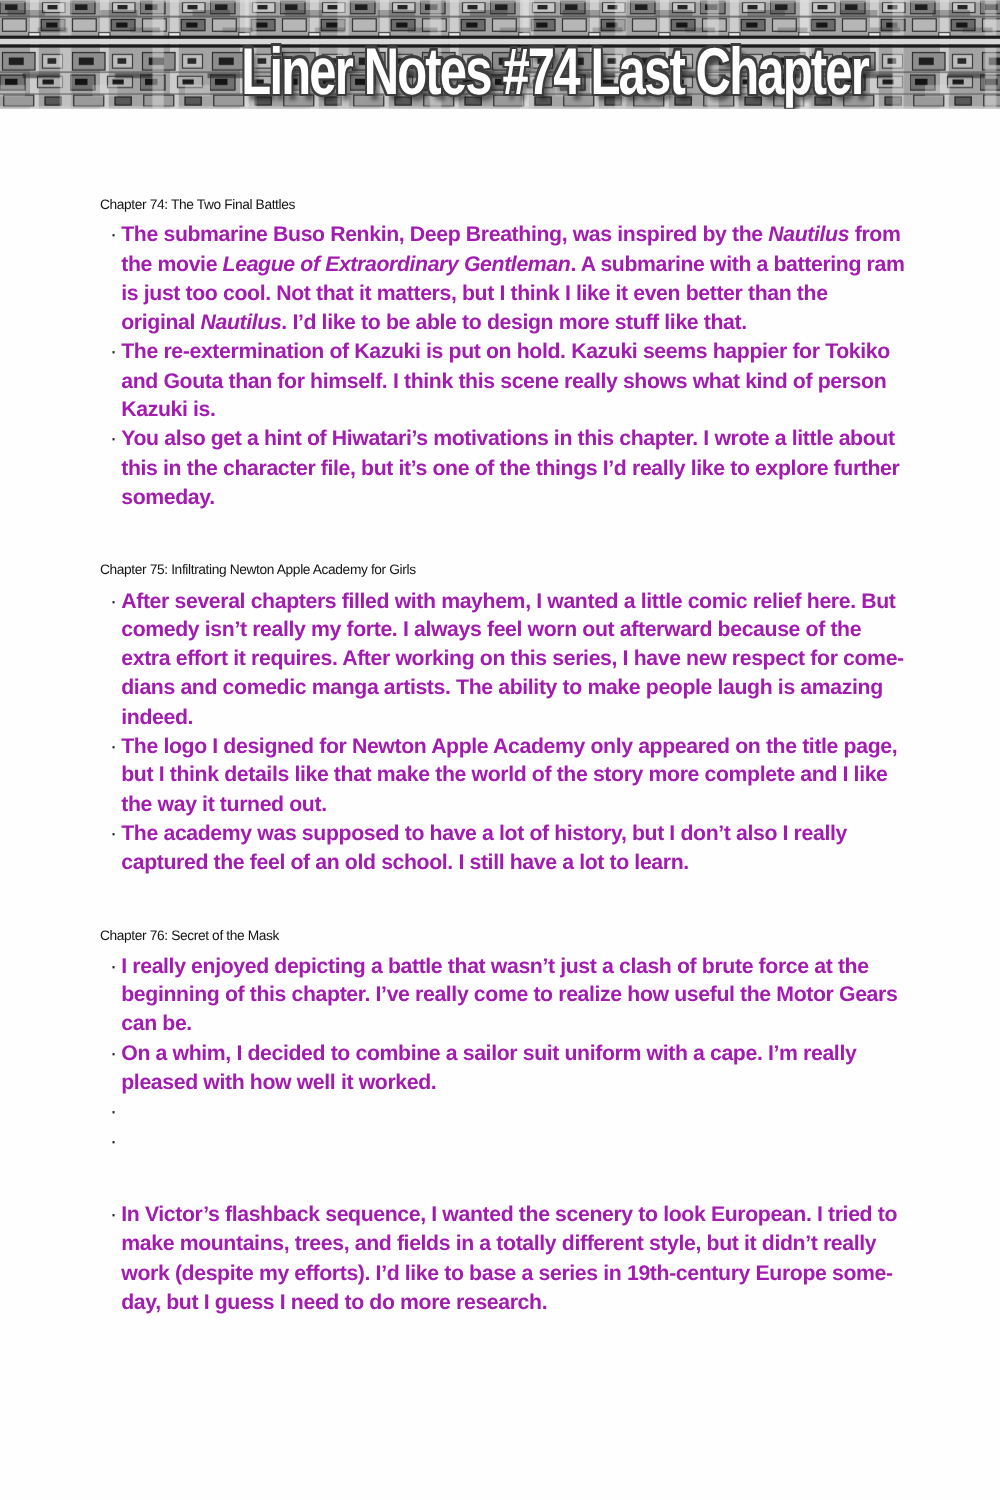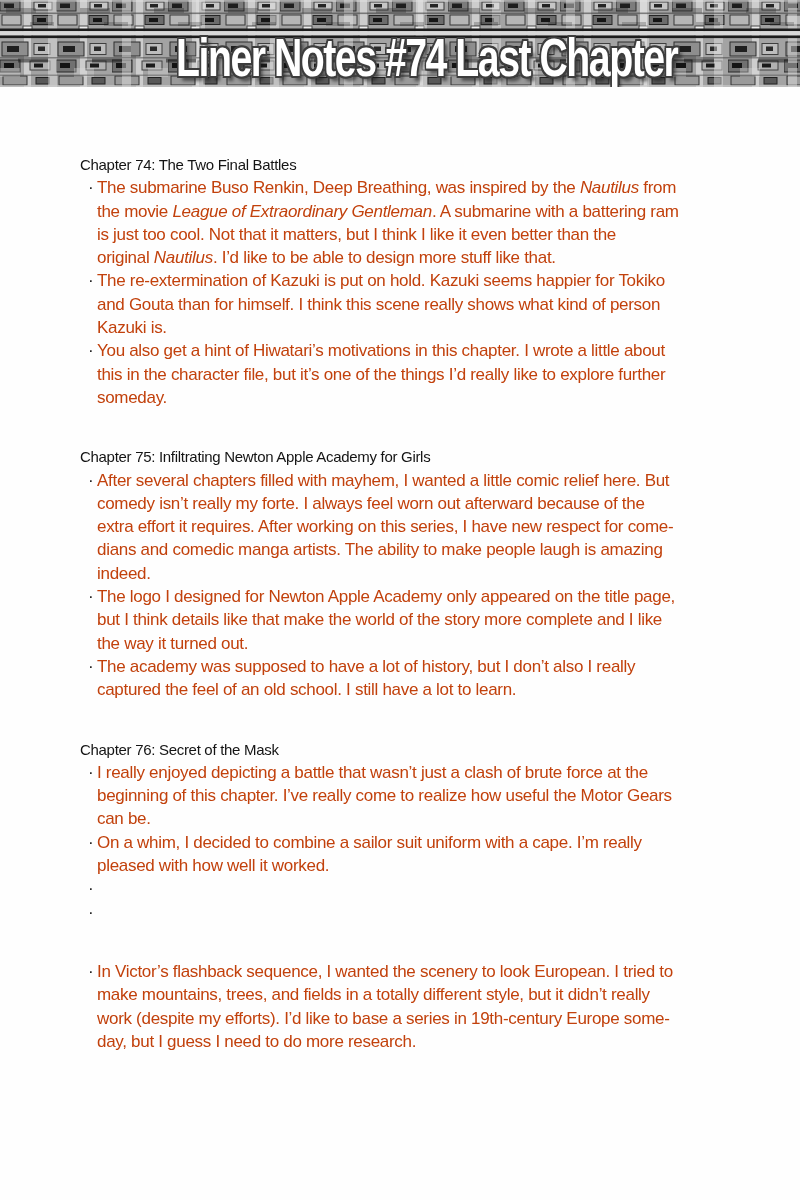--- a/index.html
+++ b/index.html
@@ -27,20 +27,21 @@
     width: 800px;
     height: 87px;
     overflow: hidden;
   }
   .banner svg { display: block; }
   .banner-title-wrap {
     position: absolute;
     left: 0; top: 0; right: 0; bottom: 0;
     display: flex;
     align-items: flex-end;
+    justify-content: center;
     padding-left: 88px;
     padding-bottom: 3px;
     pointer-events: none;
   }
   .banner-title {
     display: inline-block;
     font-weight: bold;
     font-size: 53px;
     line-height: 1;
     letter-spacing: -2px;
@@ -61,41 +62,42 @@
     padding: 66px 0 0 80px;
   }
   .section {
     margin: 0 0 36px 0;
     font-size: 17px;
     line-height: 23.3px;
     letter-spacing: -0.3px;
   }
   .section-heading {
     margin: 0;
-    font-size: 15px;
+    font-size: 11px;
     font-weight: normal;
     line-height: 23.3px;
     letter-spacing: -0.3px;
     color: #141414;
   }
   .bullet-item {
     display: flex;
     align-items: flex-start;
   }
   .bullet-dot {
     flex: 0 0 9px;
     margin-left: 8px;
     line-height: 23.3px;
     color: #222;
   }
   .bullet-text {
     flex: 0 1 auto;
     white-space: pre;       
     line-height: 23.3px;
-    color: #c2410c;
+    color: #a21caf;
+    font-weight: bold;
   }
   .bullet-text em { font-style: italic; }
 </style>
 </head>
 <body>
 
 <div class="page">
 
   <header class="banner">
 

